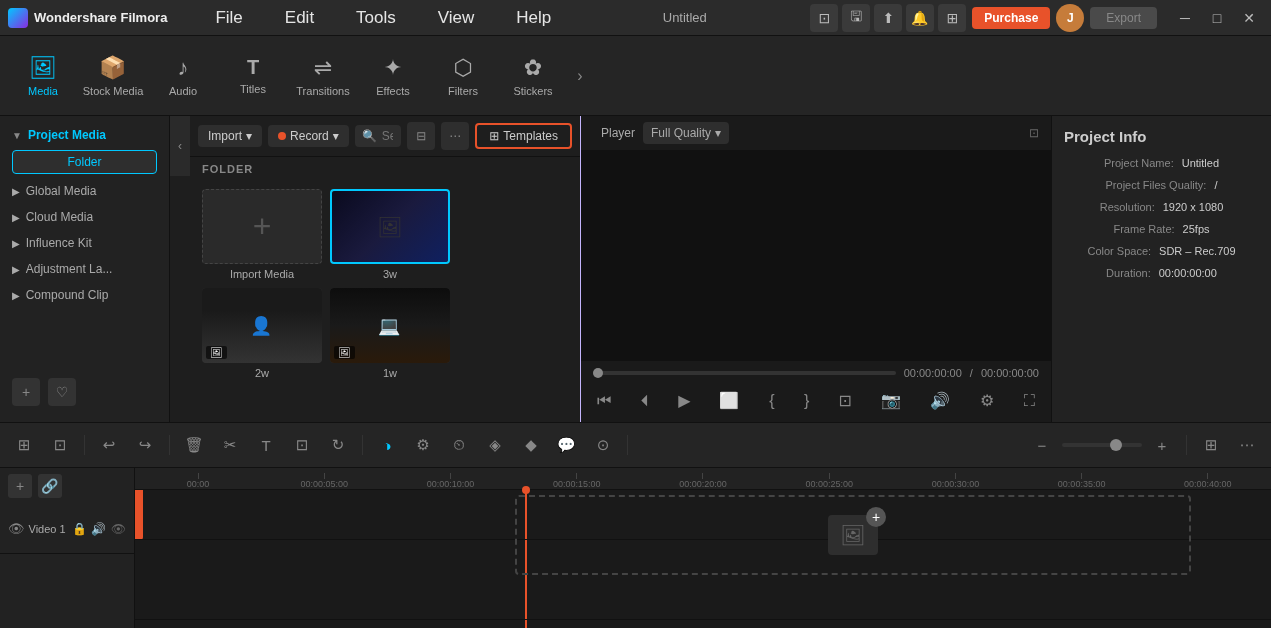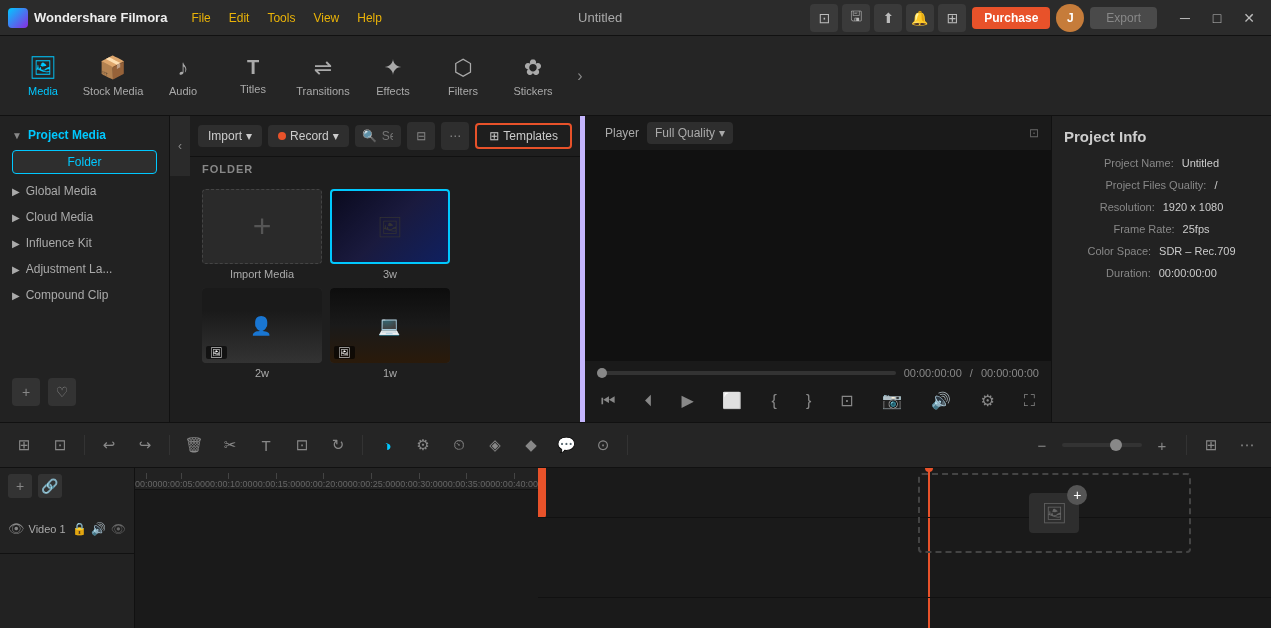--- a/index.html
+++ b/index.html
@@ -37,24 +37,25 @@
       background: linear-gradient(135deg, #00c8ff, #8a2be2);
       border-radius: 4px;
     }
     .titlebar-menus {
       display: flex;
       gap: 2px;
       margin-left: 8px;
     }
     .titlebar-menus span {
       padding: 4px 8px;
-      color: #eab308;
+      color: #e5e5e5;
       cursor: pointer;
       border-radius: 3px;
-      font-size: 12px;
+      font-size: 17px;
+      margin-left: 24px;
     }
     .titlebar-center {
       flex: 1;
       text-align: center;
       color: #aaa;
       font-size: 13px;
     }
     .titlebar-right {
       display: flex;
       align-items: center;
@@ -617,21 +618,21 @@
       justify-content: center;
       cursor: pointer;
       color: #888;
       font-size: 14px;
     }
 
     
     .timeline-right {
       flex: 1;
       display: flex;
-      flex-direction: row;
+      flex-direction: column;
       overflow: hidden;
     }
     .timeline-ruler {
       height: 22px;
       background: #222;
       border-bottom: 1px solid #111;
       display: flex;
       align-items: center;
       position: relative;
       overflow: hidden;
@@ -901,21 +902,21 @@
                 <span style="color:#555;font-size:18px;">💻</span>
               </div>
               <span class="thumb-label">🖼</span>
             </div>
             <span class="media-label">1w</span>
           </div>
         </div>
       </div>
     </div>
 
-    <div style="display:flex;flex:1;border-left:5px solid #c4b5fd;">
+    <div style="display:flex;flex:1;border-left:1px solid #c4b5fd;">
       <div style="flex:1;display:flex;flex-direction:column;background:#1a1a1a;">
         <div class="preview-controls-top">
           <span class="preview-tab">Player</span>
           <div class="quality-dropdown">
             <span>Full Quality</span>
             <span>▾</span>
           </div>
           <div style="margin-left:auto;cursor:pointer;color:#666;">⊡</div>
         </div>
         <div class="preview-area">

